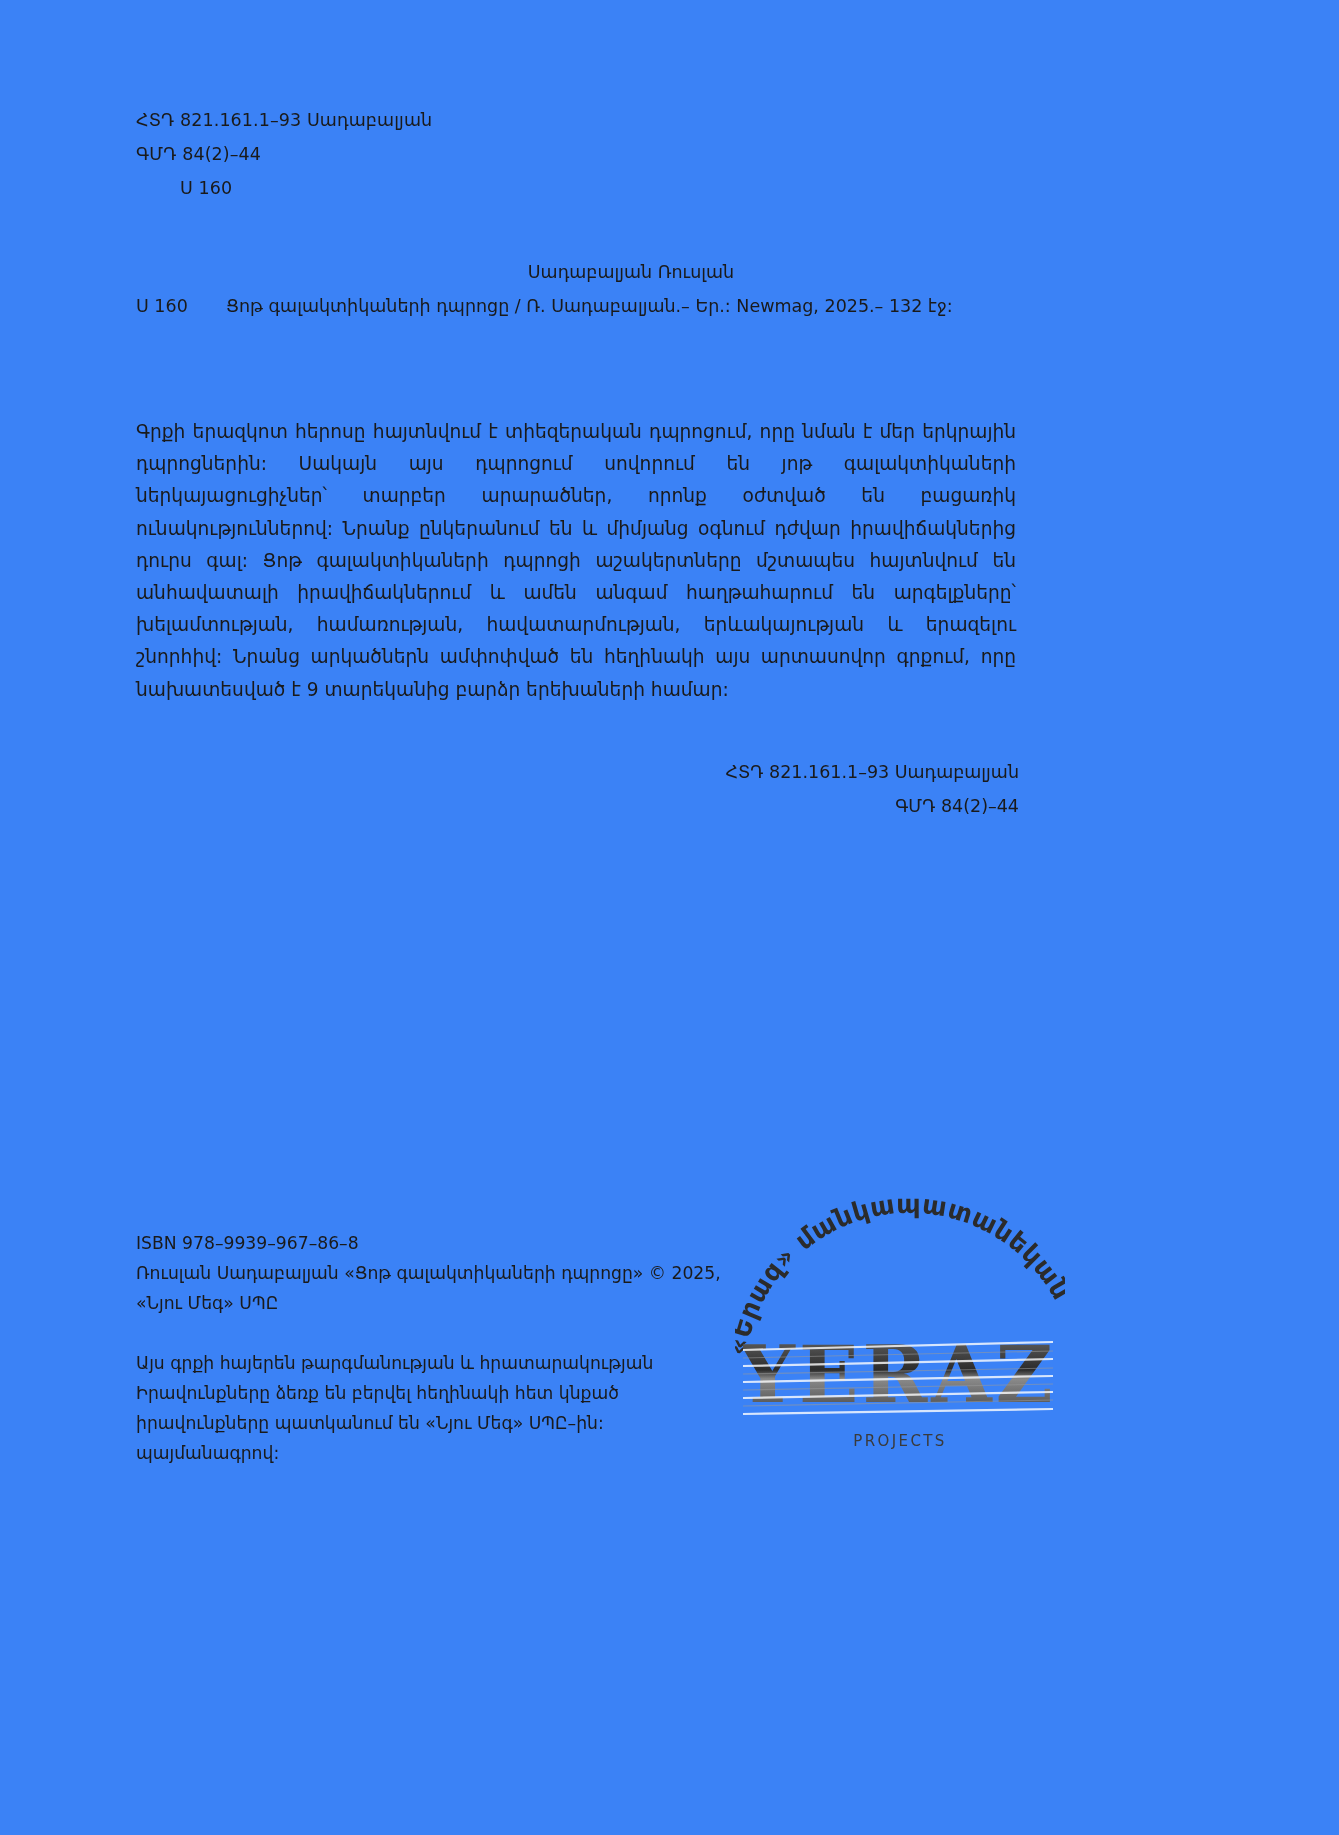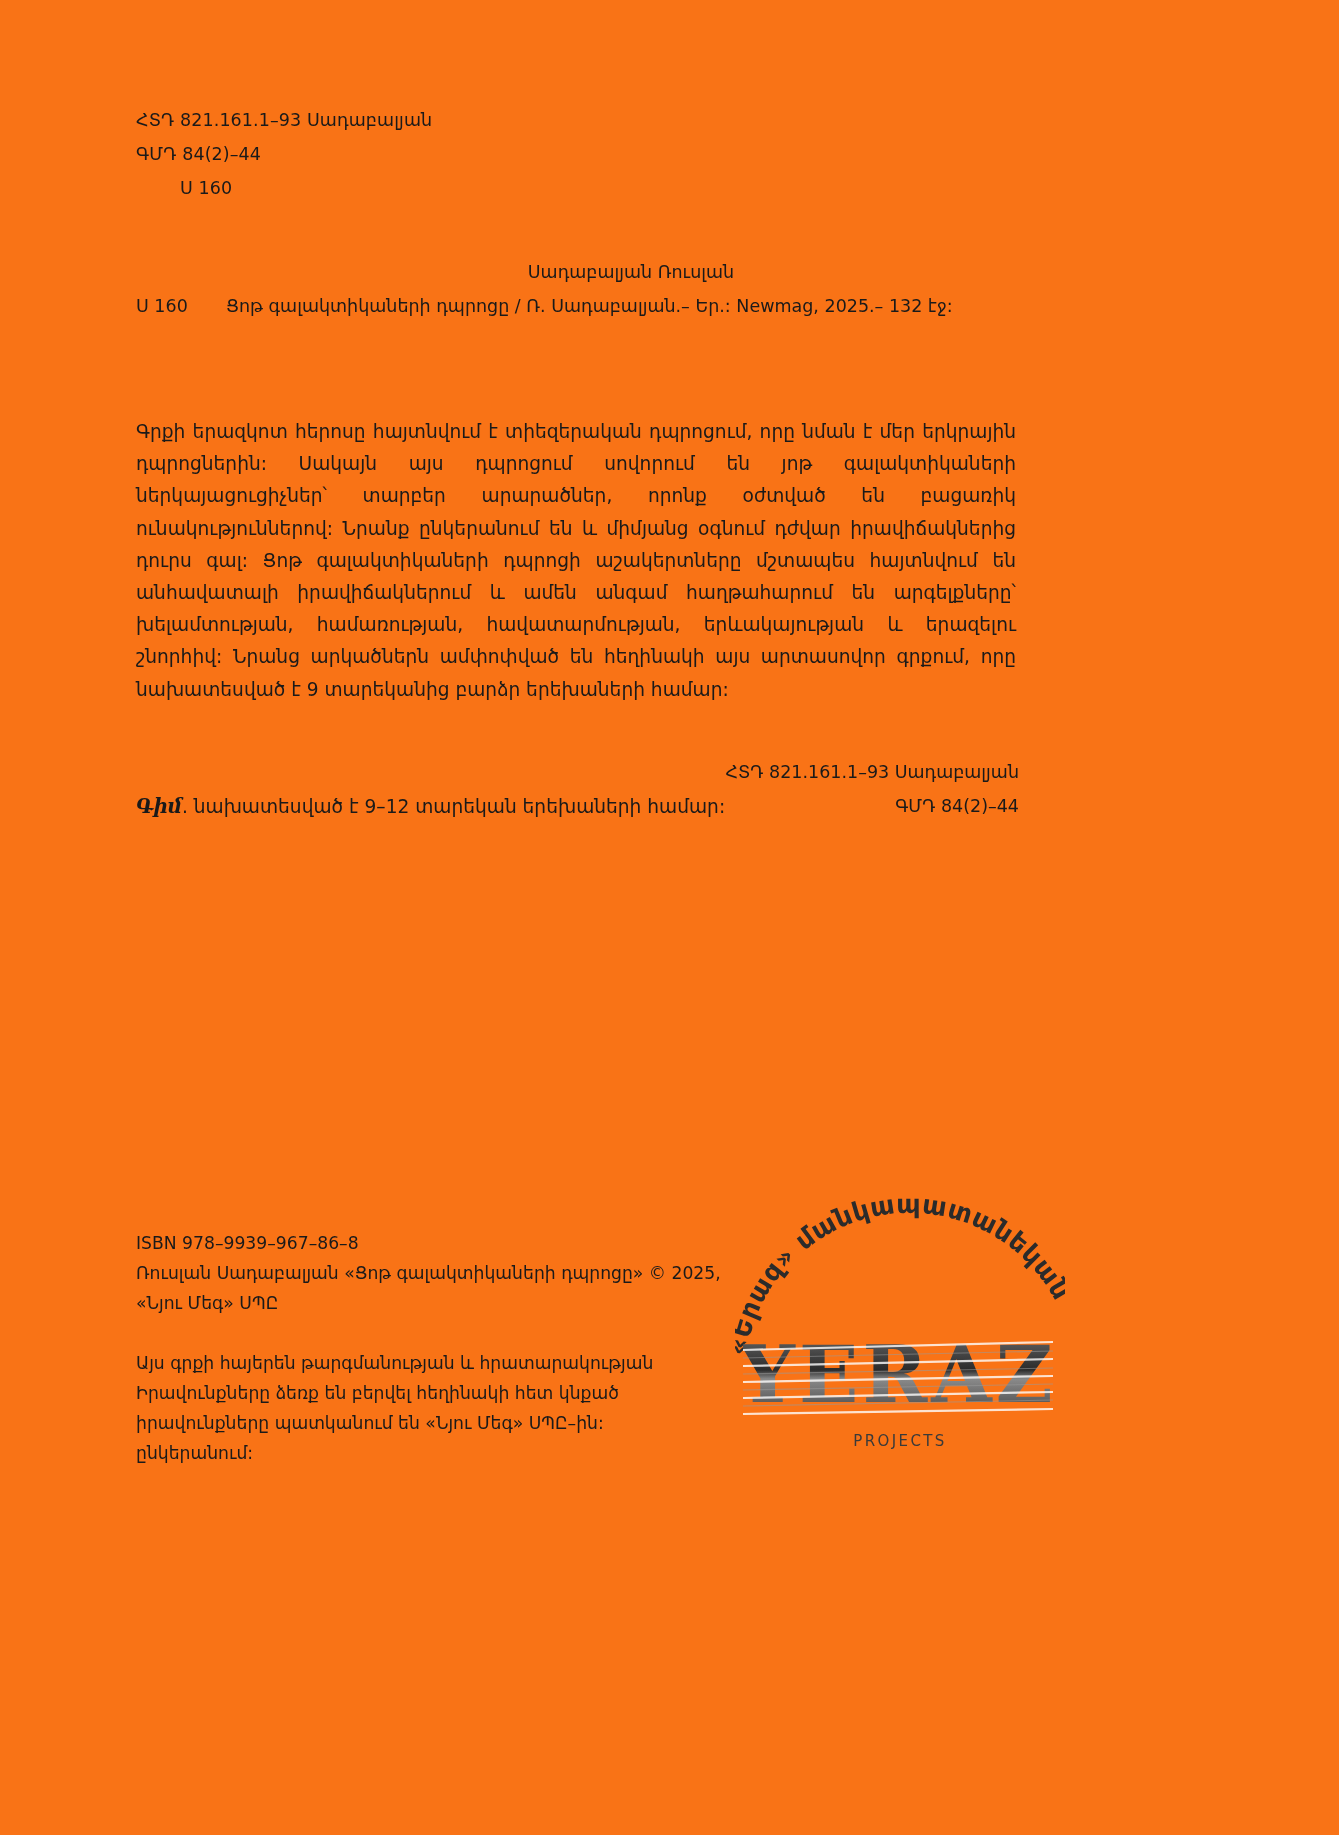--- a/index.html
+++ b/index.html
@@ -4,21 +4,21 @@
 <style>
   html, body {
     margin: 0;
     padding: 0;
     background: #ffffff;
   }
   .page {
     position: relative;
     width: 1339px;
     height: 1835px;
-    background: #f97316;
+    background: #3b82f6;
     font-family: "DejaVu Sans", "Liberation Sans", sans-serif;
     color: #1a1a1a;
     overflow: hidden;
   }
 
   
   .catalog {
     position: absolute;
     left: 136px;
     top: 103px;
@@ -167,33 +167,30 @@
     </div>
   </div>
 
   <div class="annotation">Գրքի երազկոտ հերոսը հայտնվում է տիեզերական դպրոցում, որը նման է մեր երկրային դպրոցներին: Սակայն այս դպրոցում սովորում են յոթ գալակտիկաների ներկայացուցիչներ՝ տարբեր արարածներ, որոնք օժտված են բացառիկ ունակություններով: Նրանք ընկերանում են և միմյանց օգնում դժվար իրավիճակներից դուրս գալ: Ցոթ գալակտիկաների դպրոցի աշակերտները մշտապես հայտնվում են անհավատալի իրավիճակներում և ամեն անգամ հաղթահարում են արգելքները՝ խելամտության, համառության, հավատարմության, երևակայության և երազելու շնորհիվ: Նրանց արկածներն ամփոփված են հեղինակի այս արտասովոր գրքում, որը նախատեսված է 9 տարեկանից բարձր երեխաների համար:</div>
 
   <div class="codes-right">
     <div>ՀՏԴ 821.161.1–93 Սադաբալյան</div>
     <div>ԳՄԴ 84(2)–44</div>
   </div>
 
-  <div class="age-note">
-    <span class="lead">Գիմ</span><span>. նախատեսված է 9–12 տարեկան երեխաների համար:</span>
-  </div>
 
   <div class="footer-left">
     <p>ISBN 978–9939–967–86–8</p>
     <p>Ռուսլան Սադաբալյան «Ցոթ գալակտիկաների դպրոցը» © 2025,</p>
     <p>«Նյու Մեգ» ՍՊԸ</p>
     <div class="footer-block-2">
       <p>Այս գրքի հայերեն թարգմանության և հրատարակության</p>
       <p>Իրավունքները ձեռք են բերվել հեղինակի հետ կնքած</p>
       <p>իրավունքները պատկանում են «Նյու Մեգ» ՍՊԸ–ին:</p>
-      <p>ընկերանում:</p>
+      <p>պայմանագրով:</p>
     </div>
   </div>
 
   <div class="logo">
     <svg class="logo-arc" viewBox="0 0 330 200">
       <defs>
         <path id="arcpath" d="M 10,185 A 165,165 0 0 1 320,120" fill="none"></path>
       </defs>
       <text>
         <textPath href="#arcpath" startOffset="2%">«Երազ» մանկապատանեկան գործընկեր</textPath>

